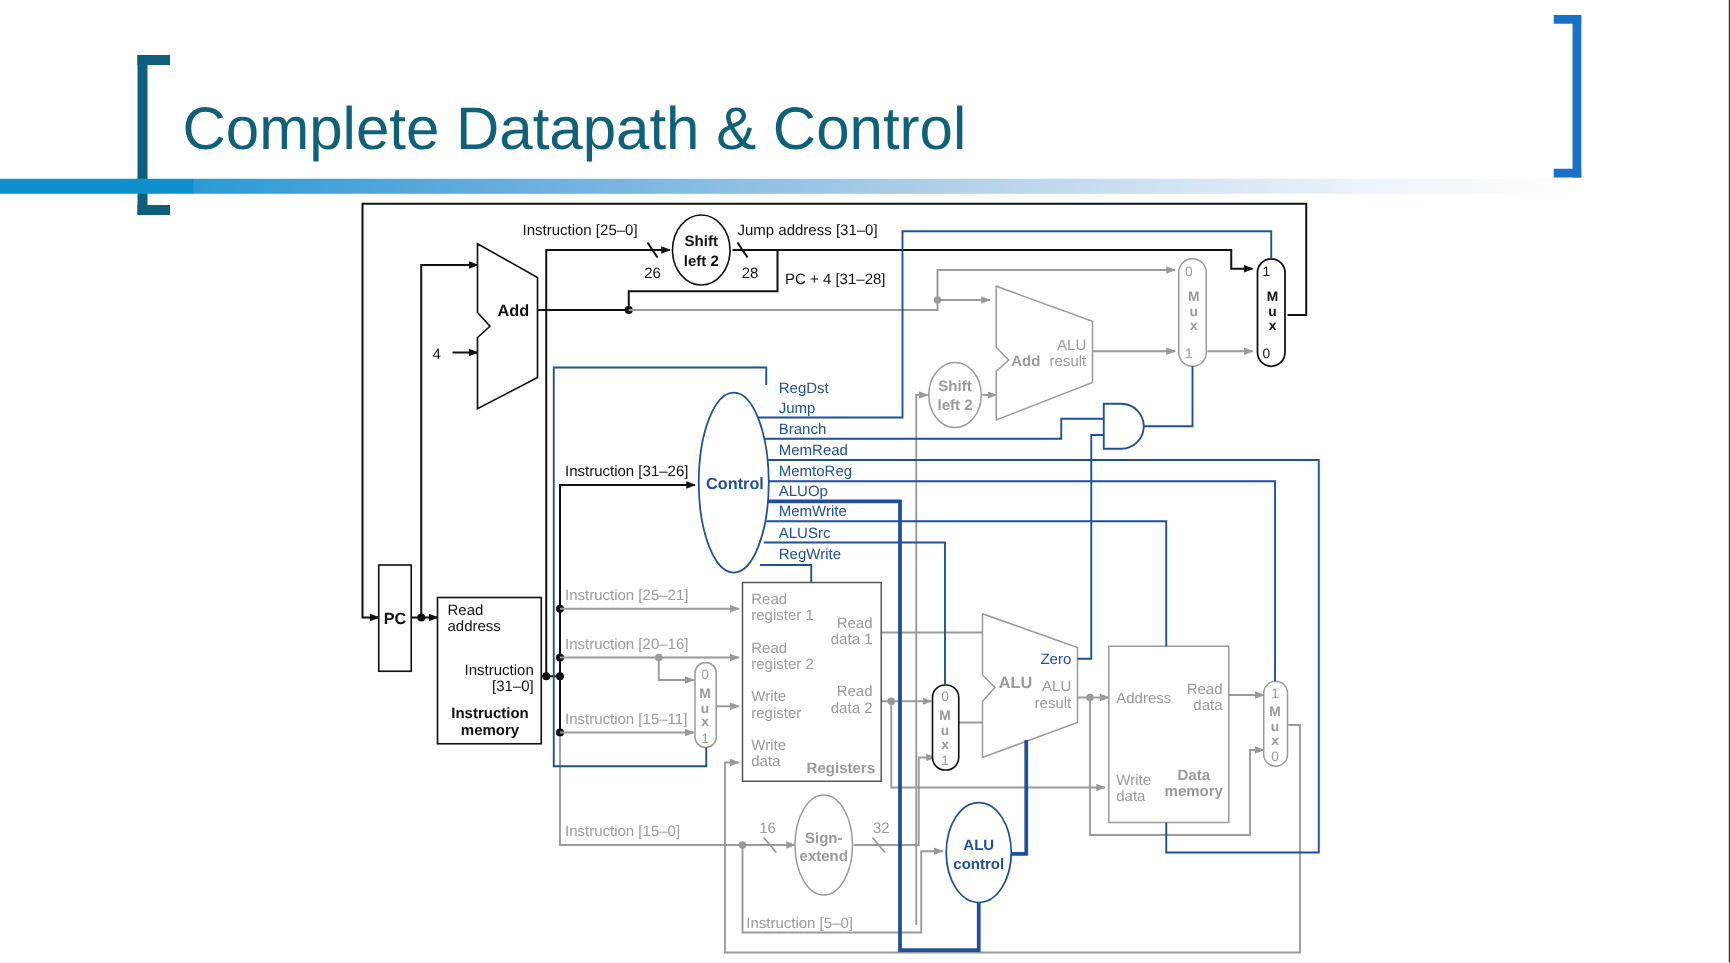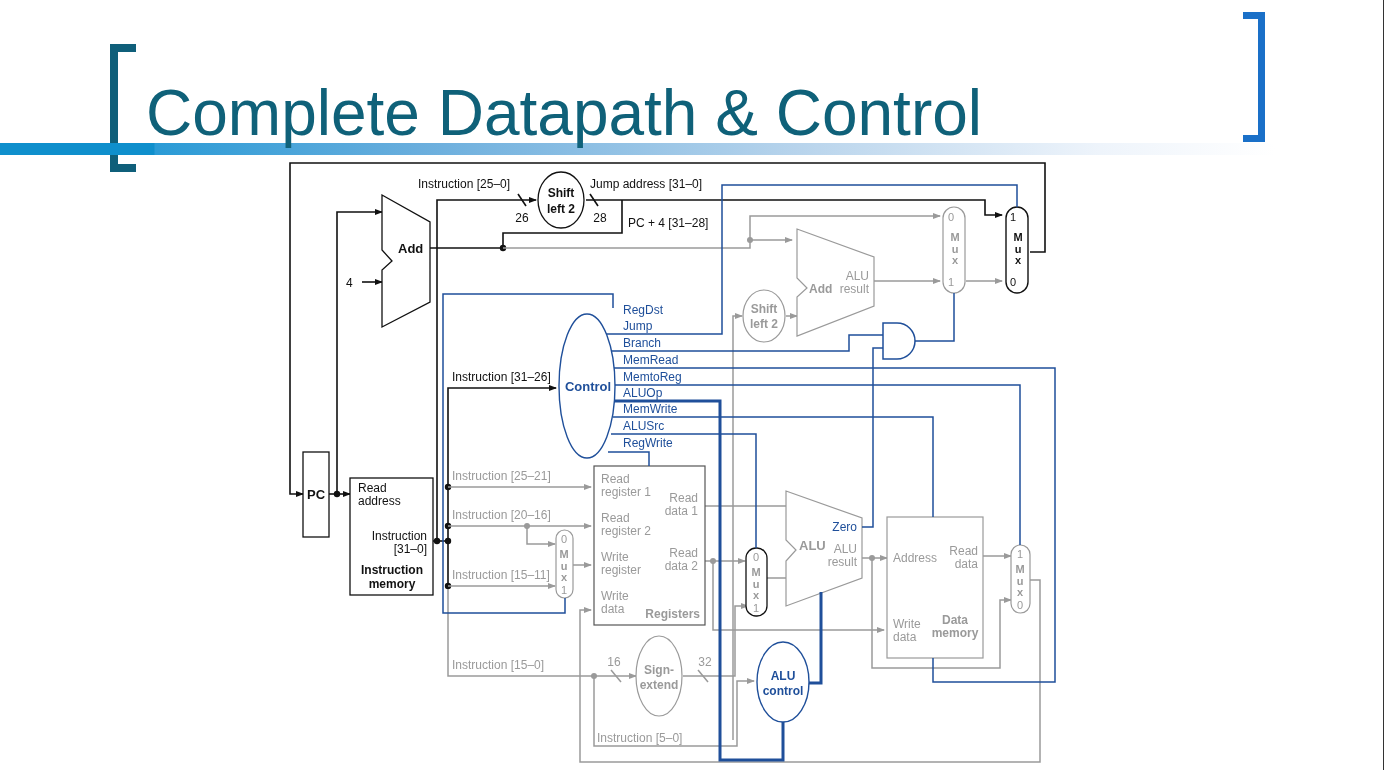--- a/index.html
+++ b/index.html
@@ -1,17 +1,17 @@
 <!DOCTYPE html>
 <html><head>
 <meta charset="utf-8">
 <style>
   html, body { margin:0; padding:0; background:#ffffff; }
   body { width:1384px; height:770px; position:relative; overflow:hidden; font-family:"Liberation Sans", sans-serif; }
-  .slide-title { position:absolute; left:146px; top:76px; font-size:64px; color:#0f6179; font-family:"Liberation Sans", sans-serif; letter-spacing:0px; }
+  .slide-title { position:absolute; left:146px; top:76px; font-size:48px; color:#0f6179; font-family:"Liberation Sans", sans-serif; letter-spacing:0px; }
   .bracket-left { position:absolute; left:110px; top:44px; width:26px; height:128px; border:8px solid #0f5f7a; border-right:none; box-sizing:border-box; }
   .bracket-right { position:absolute; left:1243px; top:12px; width:22px; height:130px; border:7px solid #1a70c8; border-left:none; box-sizing:border-box; }
   .title-bar { position:absolute; left:0; top:143px; width:1275px; height:12px;
      background:linear-gradient(to right,#0f8fcc 0px,#0f8fcc 154px,#2a9bd6 155px,#6aaedd 420px,#b8d4ec 800px,#eef4fb 1100px,#ffffff 1275px); }
   .right-edge { position:absolute; right:0; top:0; width:1px; height:770px; background:#333; }
   svg#diagram { position:absolute; left:0; top:0; }
   svg text { font-family:"Liberation Sans", sans-serif; }
 </style>
 </head>
 <body>

